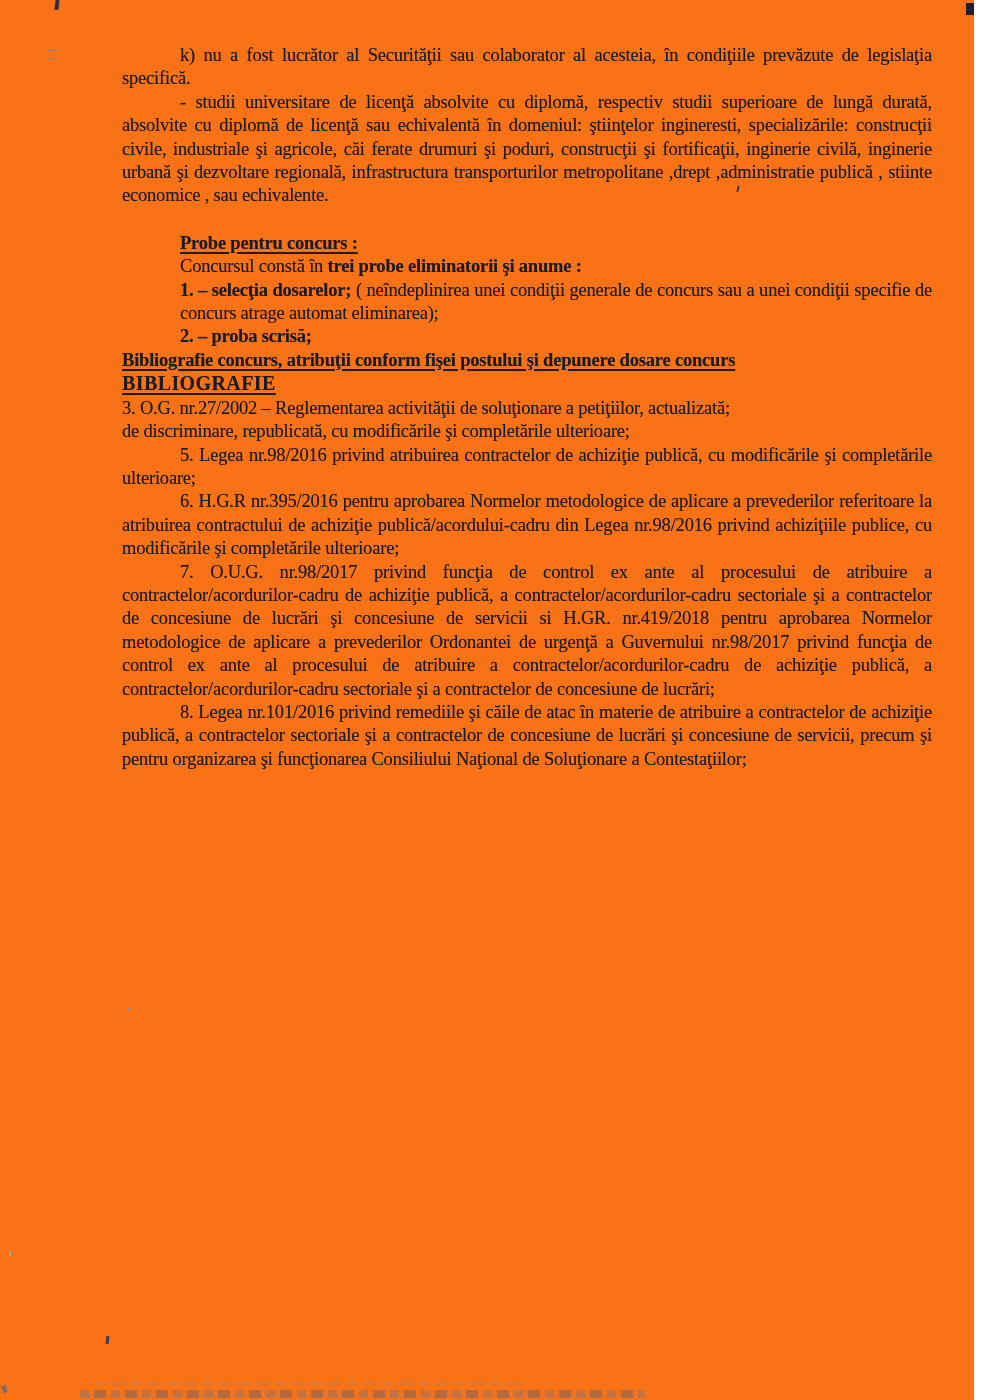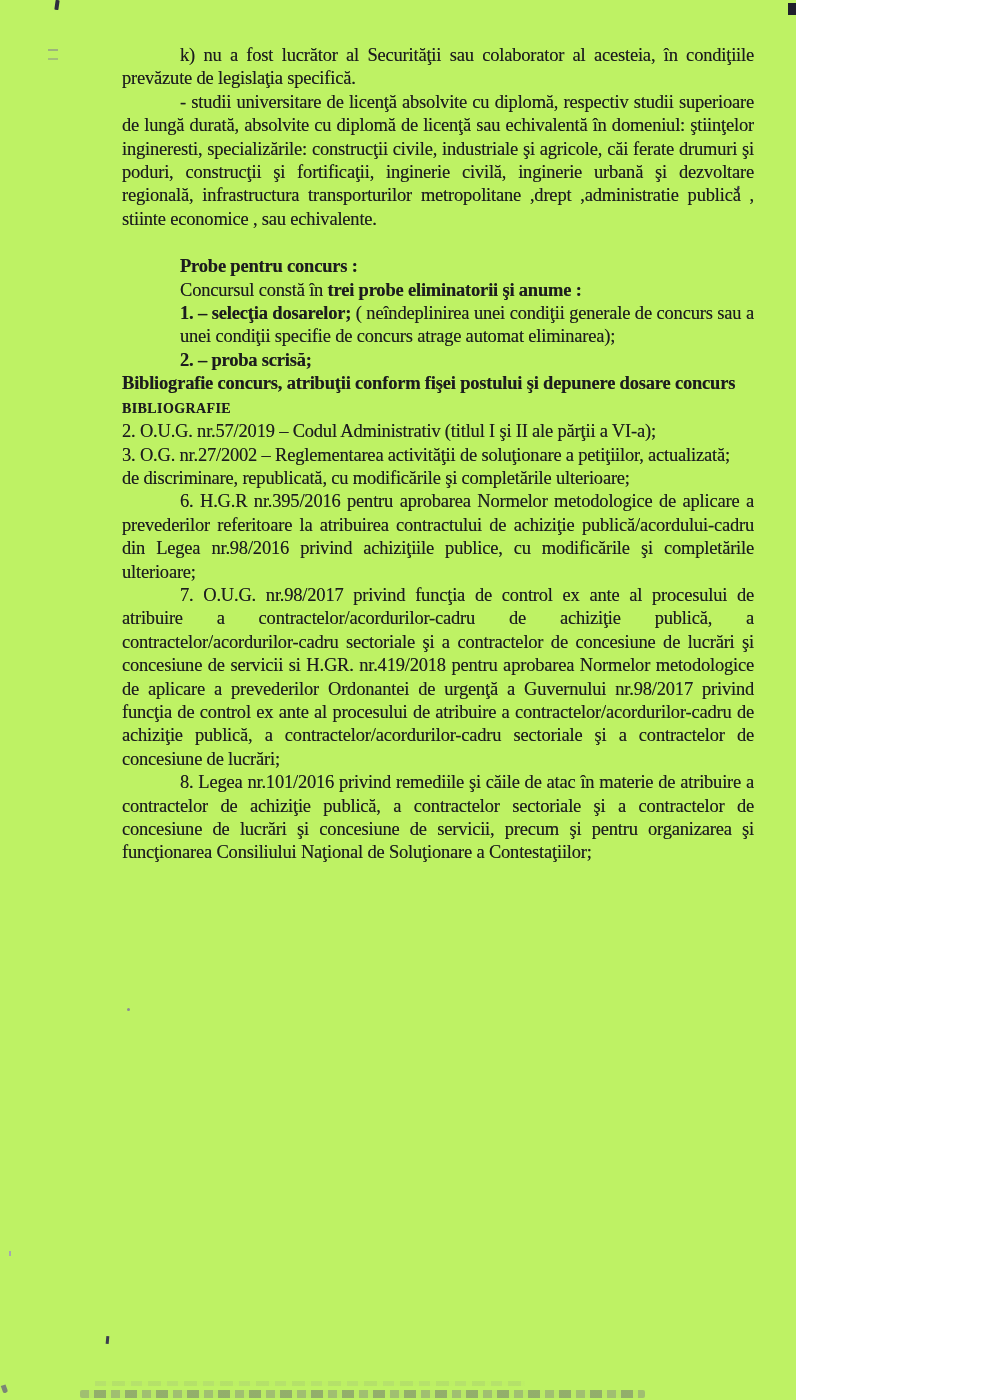--- a/index.html
+++ b/index.html
@@ -1,20 +1,20 @@
 <!DOCTYPE html>
 <html lang="ro"><head>
 <meta charset="utf-8">
 <style>
   html, body { margin: 0; padding: 0; background: #ffffff; }
   .page {
     position: relative;
-    width: 796px;
+    width: 974px;
     height: 1400px;
-    background: #bef264;
+    background: #f97316;
     color: #1c1c1e;
     font-family: "Liberation Serif", "DejaVu Serif", serif;
     overflow: hidden;
   }
   .content {
     position: absolute;
     left: 122px;
     right: 42px;
     top: 44px;
   }
@@ -22,28 +22,29 @@
     margin: 0;
     font-size: 18.5px;
     line-height: 23.4px;
     letter-spacing: -0.2px;
     text-align: justify;
     text-shadow: 0 0 0.4px rgba(25,25,30,0.55);
   }
   .indent { text-indent: 58px; }
   .bold { font-weight: bold; }
   .underline {
+    text-decoration: underline;
     text-decoration-thickness: 1.6px;
     text-underline-offset: 3px;
   }
   .probe-block { margin-left: 58px; margin-top: 24px; }
   .bibl-heading { margin-left: 58px; margin-top: 20px; }
   .bibl-title   { margin-left: 58px; margin-top: 21px; }
   .bibl-title .title-text {
-    font-size: 14px;
+    font-size: 20px;
     letter-spacing: 0.4px;
   }
   .entry-plain { margin-left: 58px; text-align: left; }
   .entry-hang  { text-indent: 58px; }
 
   
   .art { position: absolute; }
   .art-tick-tl { left: 55px; top: 0; width: 4px; height: 10px; background: #2e2e3e; transform: rotate(8deg); border-radius: 1px; }
   .art-eq { left: 48px; top: 49px; width: 10px; height: 7px;
             border-top: 2px solid rgba(130,130,145,0.55);
@@ -86,23 +87,23 @@
 
       <p class="para bold">2. – proba scrisă;</p>
 
     </div>
 
     <p class="para bibl-heading"><span class="bold underline">Bibliografie concurs, atribuţii conform fişei postului şi depunere dosare concurs</span></p>
 
     <p class="para bibl-title"><span class="bold underline title-text">BIBLIOGRAFIE</span></p>
 
     <div>
-      <p class="para entry-plain">2. O.U.G. nr.57/2019 – Codul Administrativ (titlul I şi II ale părţii a VI-a);</p>
       <p class="para entry-plain">3. O.G. nr.27/2002 – Reglementarea activităţii de soluţionare a petiţiilor, actualizată;</p>
       <p class="para entry-plain">de discriminare, republicată, cu modificările şi completările ulterioare;</p>
+      <p class="para entry-hang">5. Legea nr.98/2016 privind atribuirea contractelor de achiziţie publică, cu modificările şi completările ulterioare;</p>
       <p class="para entry-hang">6. H.G.R nr.395/2016 pentru aprobarea Normelor metodologice de aplicare a prevederilor referitoare la atribuirea contractului de achiziţie publică/acordului-cadru din Legea nr.98/2016 privind achiziţiile publice, cu modificările şi completările ulterioare;</p>
       <p class="para entry-hang">7. O.U.G. nr.98/2017 privind funcţia de control ex ante al procesului de atribuire a contractelor/acordurilor-cadru de achiziţie publică, a contractelor/acordurilor-cadru sectoriale şi a contractelor de concesiune de lucrări şi concesiune de servicii si H.GR. nr.419/2018 pentru aprobarea Normelor metodologice de aplicare a prevederilor Ordonantei de urgenţă a Guvernului nr.98/2017 privind funcţia de control ex ante al procesului de atribuire a contractelor/acordurilor-cadru de achiziţie publică, a contractelor/acordurilor-cadru sectoriale şi a contractelor de concesiune de lucrări;</p>
       <p class="para entry-hang">8. Legea nr.101/2016 privind remediile şi căile de atac în materie de atribuire a contractelor de achiziţie publică, a contractelor sectoriale şi a contractelor de concesiune de lucrări şi concesiune de servicii, precum şi pentru organizarea şi funcţionarea Consiliului Naţional de Soluţionare a Contestaţiilor;</p>
     </div>
 
   </div>
 
   <div class="art art-tick-tl"></div>
   <div class="art art-eq"></div>
   <div class="art art-sq-tr"></div>

